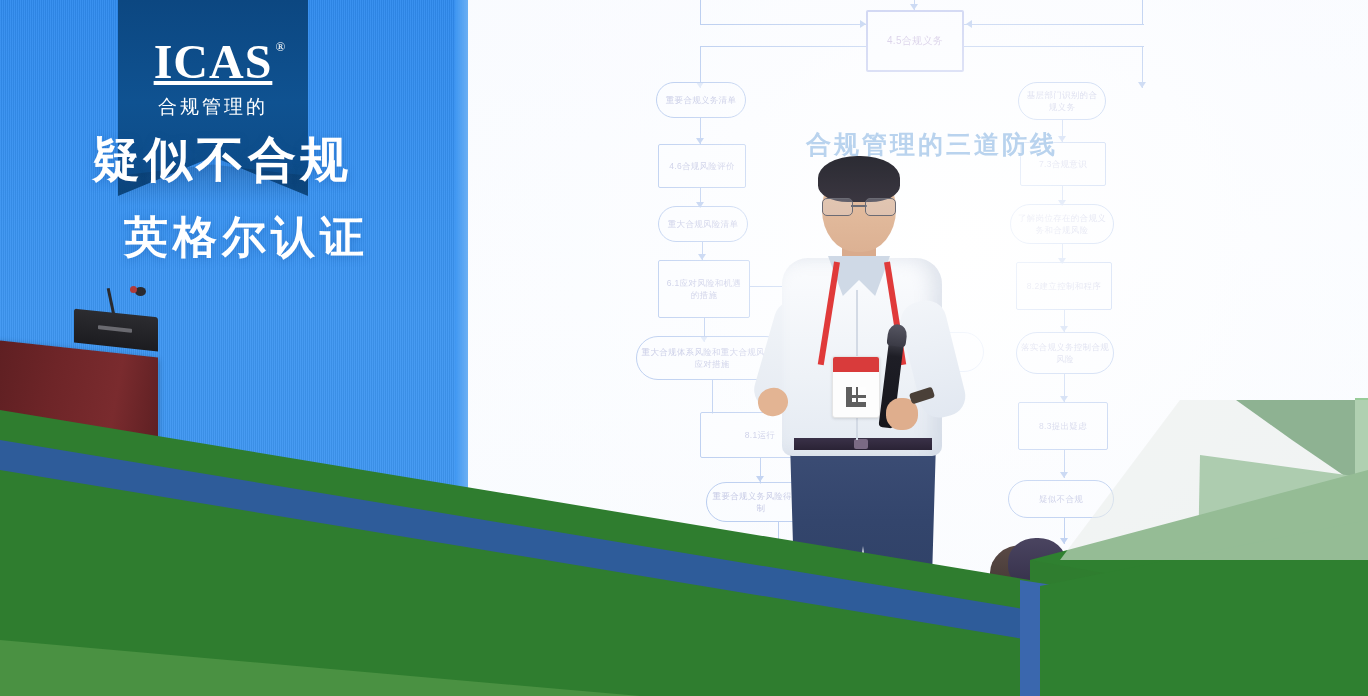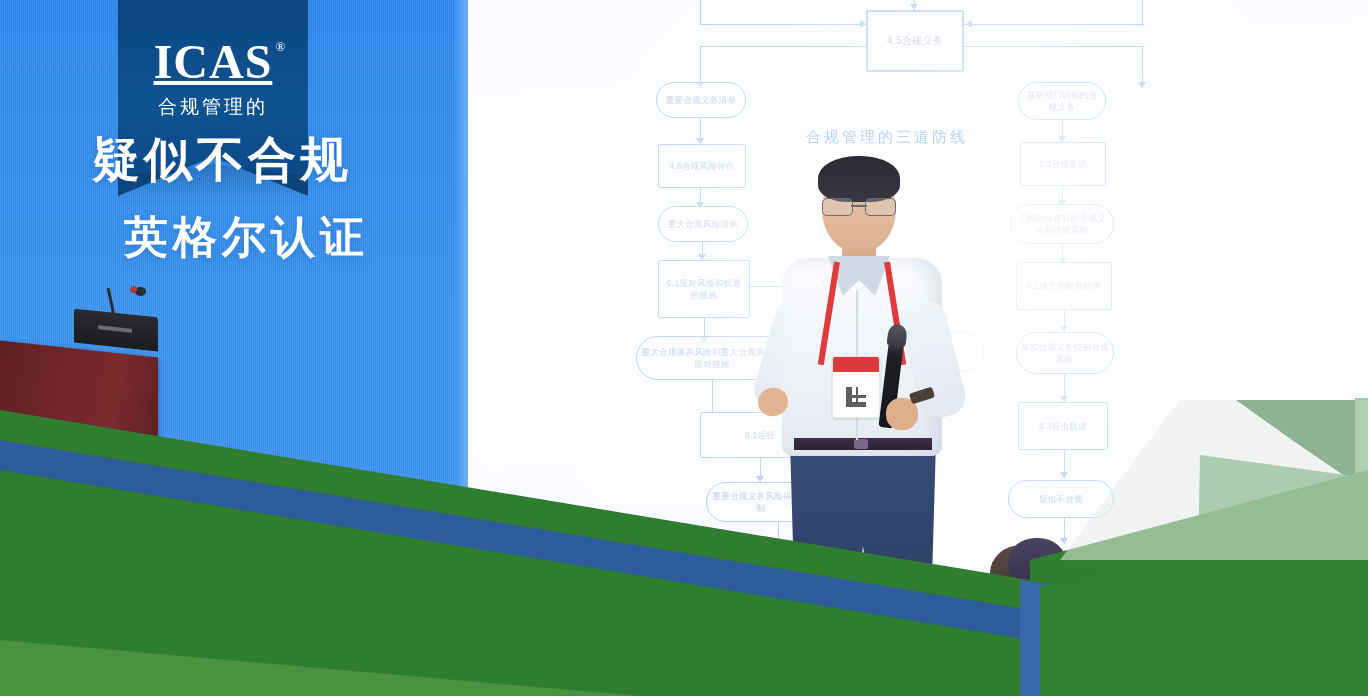--- a/index.html
+++ b/index.html
@@ -30,22 +30,22 @@
   }
   .screen-glow{
     position:absolute;left:468px;top:0;width:900px;height:696px;
     background:radial-gradient(ellipse at 55% 35%, rgba(255,255,255,.95) 0%, rgba(247,250,255,.5) 55%, rgba(235,243,252,.25) 100%);
     pointer-events:none;
   }
 
   
   .slide-title{
     position:absolute;left:806px;top:128px;
-    font-size:15px;letter-spacing:3px;color:#b9d3ee;
-    font-weight:400;white-space:nowrap;
+    font-size:25px;letter-spacing:3px;color:#b9d3ee;
+    font-weight:700;white-space:nowrap;
     text-shadow:0 0 2px rgba(255,255,255,.9);
   }
 
   
   .flow{position:absolute;left:468px;top:0;width:900px;height:696px;}
   .node{
     position:absolute;box-sizing:border-box;
     border:1.6px solid #7b9fe0;background:rgba(255,255,255,.55);
     color:#8e93c9;font-size:8.5px;line-height:1.45;
     display:flex;align-items:center;justify-content:center;text-align:center;

